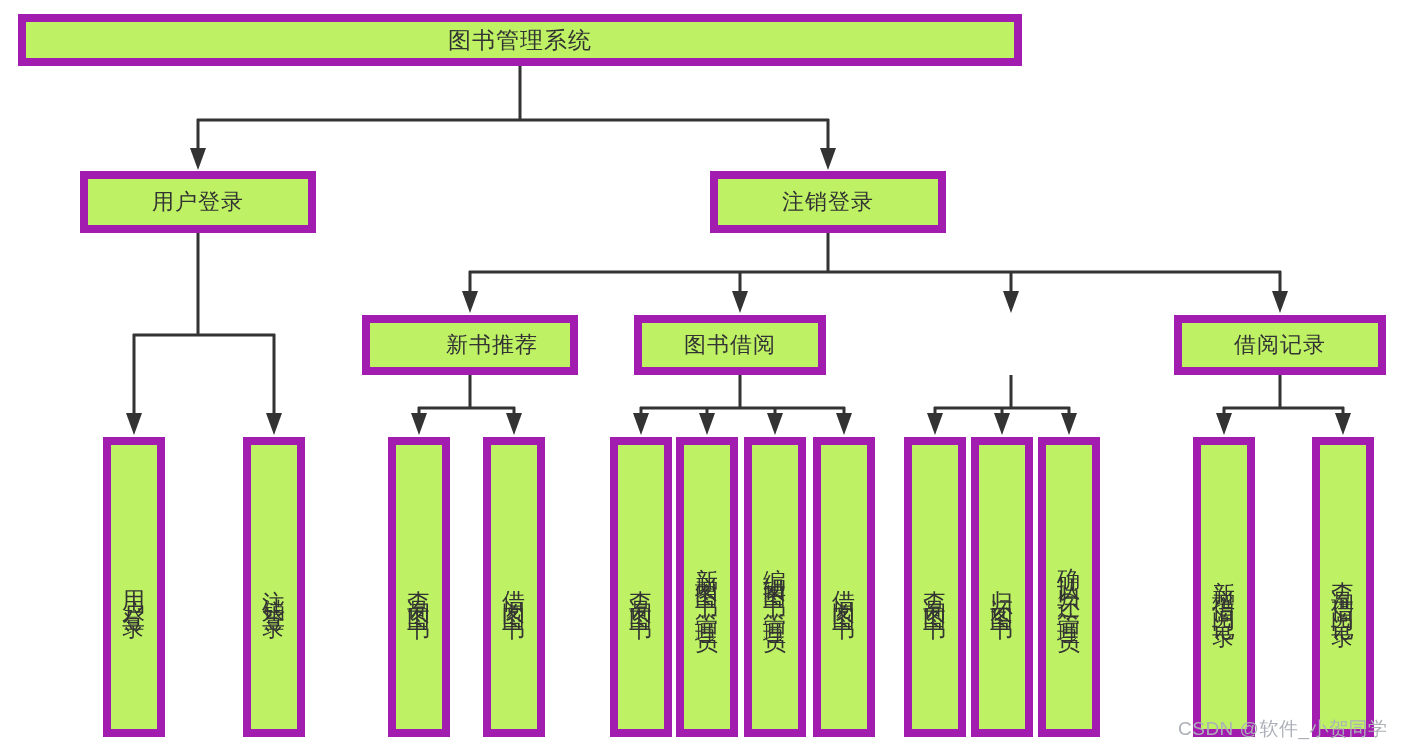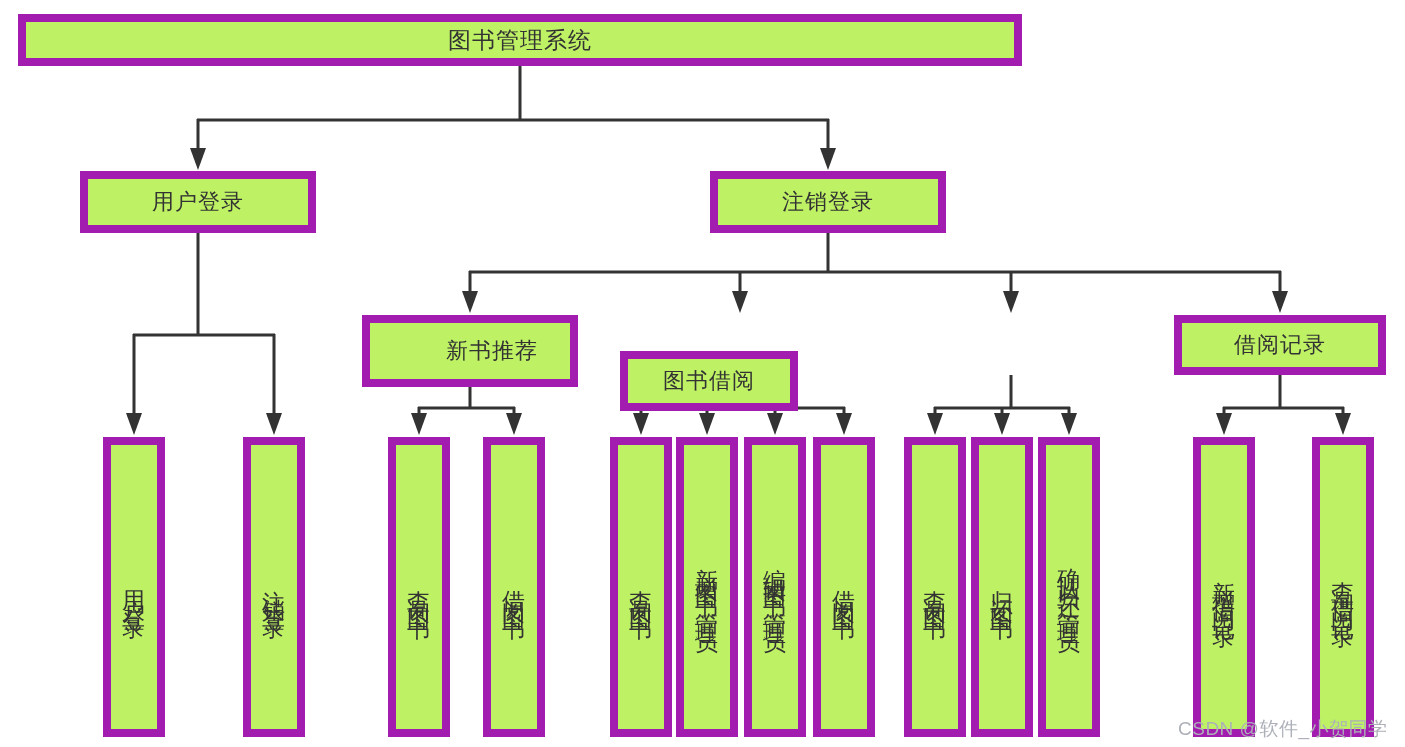--- a/index.html
+++ b/index.html
@@ -69,22 +69,22 @@
       <path d="M1216 413 H1232 L1224 435 Z"></path>
       <path d="M1335 413 H1351 L1343 435 Z"></path>
     </g>
   </svg>
 
   <div class="node root" style="left:18px;top:14px;width:1004px;height:52px;">图书管理系统</div>
 
   <div class="node" style="left:80px;top:171px;width:236px;height:62px;">用户登录</div>
   <div class="node" style="left:710px;top:171px;width:236px;height:62px;">注销登录</div>
 
-  <div class="node" style="left:362px;top:315px;width:216px;height:72px;padding-left:44px;">新书推荐</div>
-  <div class="node" style="left:620px;top:315px;width:178px;height:60px;margin-top:36px;">图书借阅</div>
+  <div class="node" style="left:362px;top:315px;width:216px;height:60px;padding-left:44px;">新书推荐</div>
+  <div class="node" style="left:634px;top:315px;width:192px;height:60px;">图书借阅</div>
   <div class="node" style="left:1174px;top:315px;width:212px;height:60px;">借阅记录</div>
 
   <div class="node leaf" style="left:103px;">用户登录</div>
   <div class="node leaf" style="left:243px;">注销登录</div>
 
   <div class="node leaf" style="left:388px;">查询图书</div>
   <div class="node leaf" style="left:483px;">借阅图书</div>
 
   <div class="node leaf" style="left:610px;">查询图书</div>
   <div class="node leaf" style="left:676px;">新增图书（管理员）</div>

